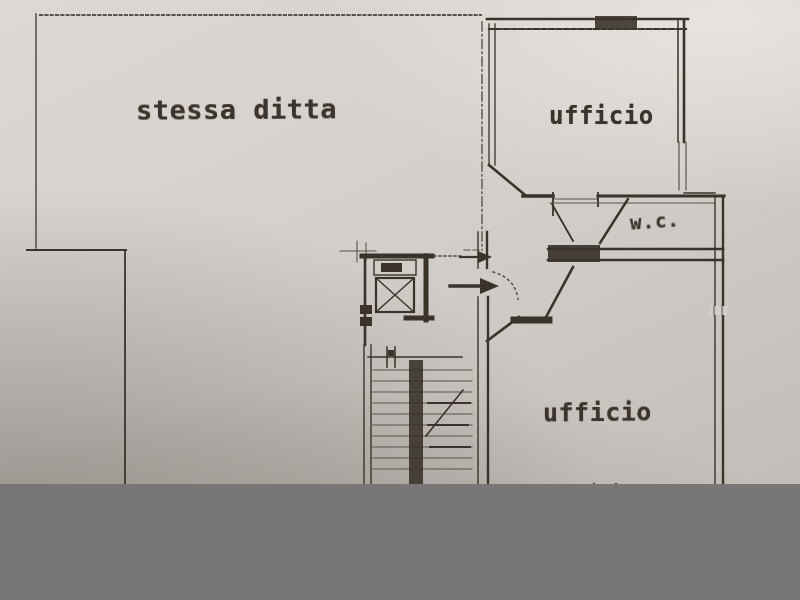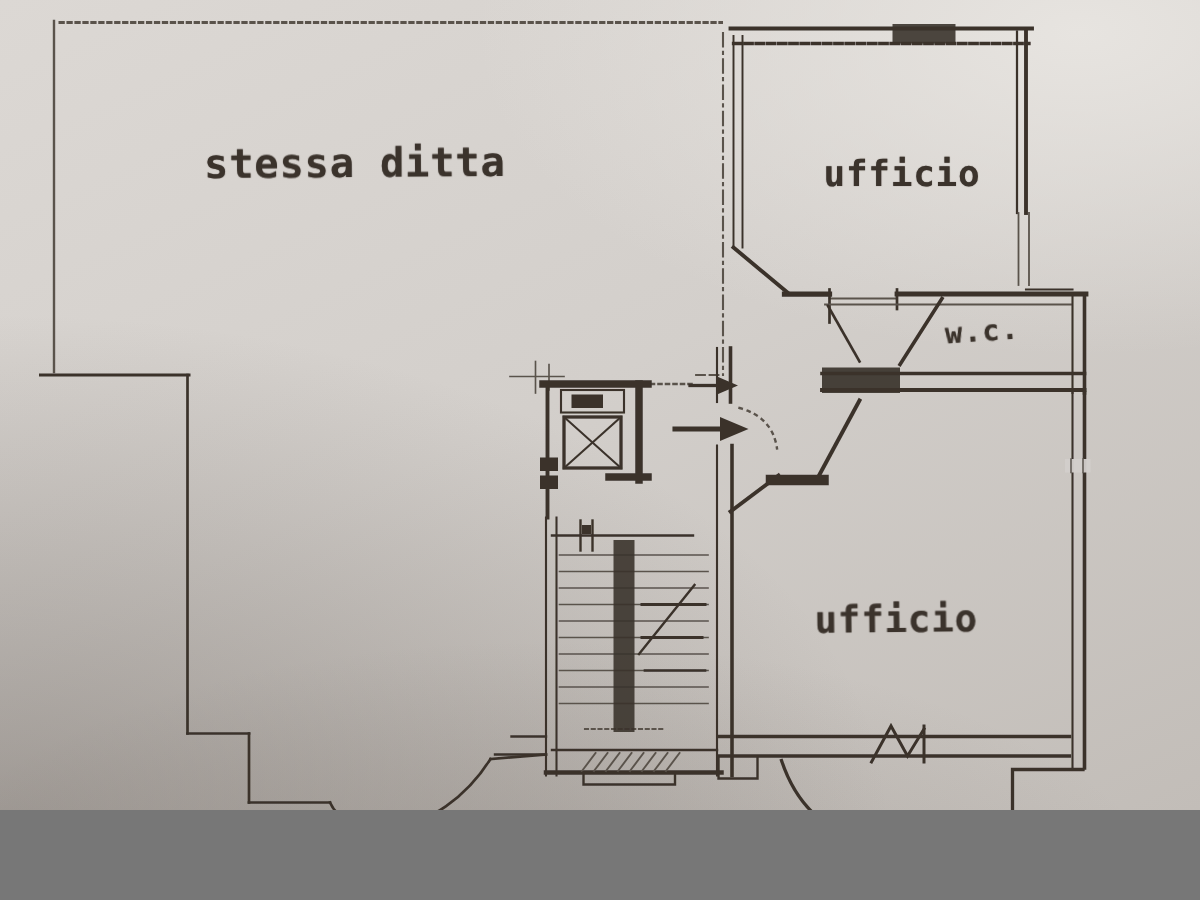--- a/index.html
+++ b/index.html
@@ -4,21 +4,21 @@
 <style>
   :root{
     --paper:#d3cfcb;
     --paper-light:#e7e4e0;
     --paper-dark:#a8a19b;
     --ink:#3b332c;
     --ink-light:#5a534c;
   }
   html,body{margin:0;padding:0;background:#777;}
   #stage{
-    position:relative;width:800px;height:540px;overflow:hidden;
+    position:relative;width:800px;height:484px;overflow:hidden;
     background:
       radial-gradient(120% 95% at 90% 4%, var(--paper-light) 0%, rgba(231,228,224,0) 42%),
       radial-gradient(135% 115% at 0% 102%, rgba(88,80,74,.42) 0%, rgba(88,80,74,0) 55%),
       radial-gradient(90% 60% at 45% 115%, rgba(88,80,74,.22) 0%, rgba(88,80,74,0) 60%),
       linear-gradient(155deg,#dcd8d4 0%, var(--paper) 48%, #c2bdb8 100%);
     text-decoration: underline;
   }
   svg{position:absolute;left:0;top:0;}
   .k{stroke:var(--ink);fill:none;stroke-linecap:square;}
   .k2{stroke:var(--ink-light);fill:none;stroke-linecap:square;}

